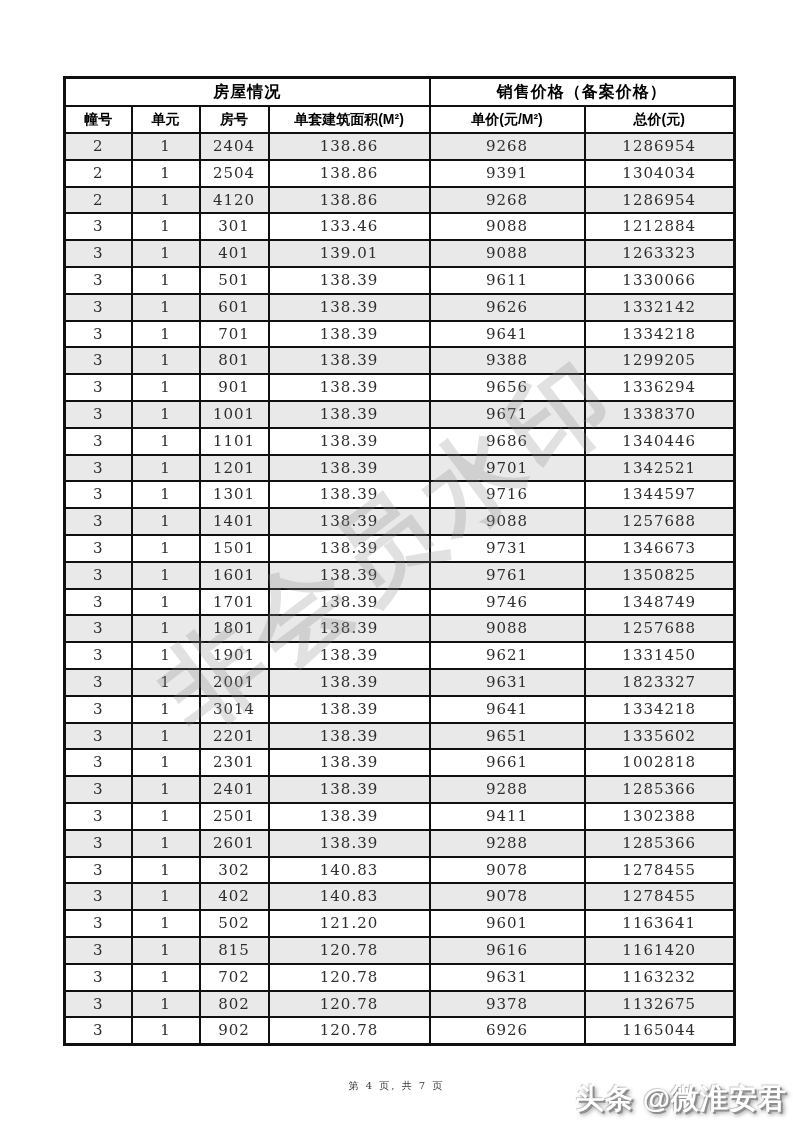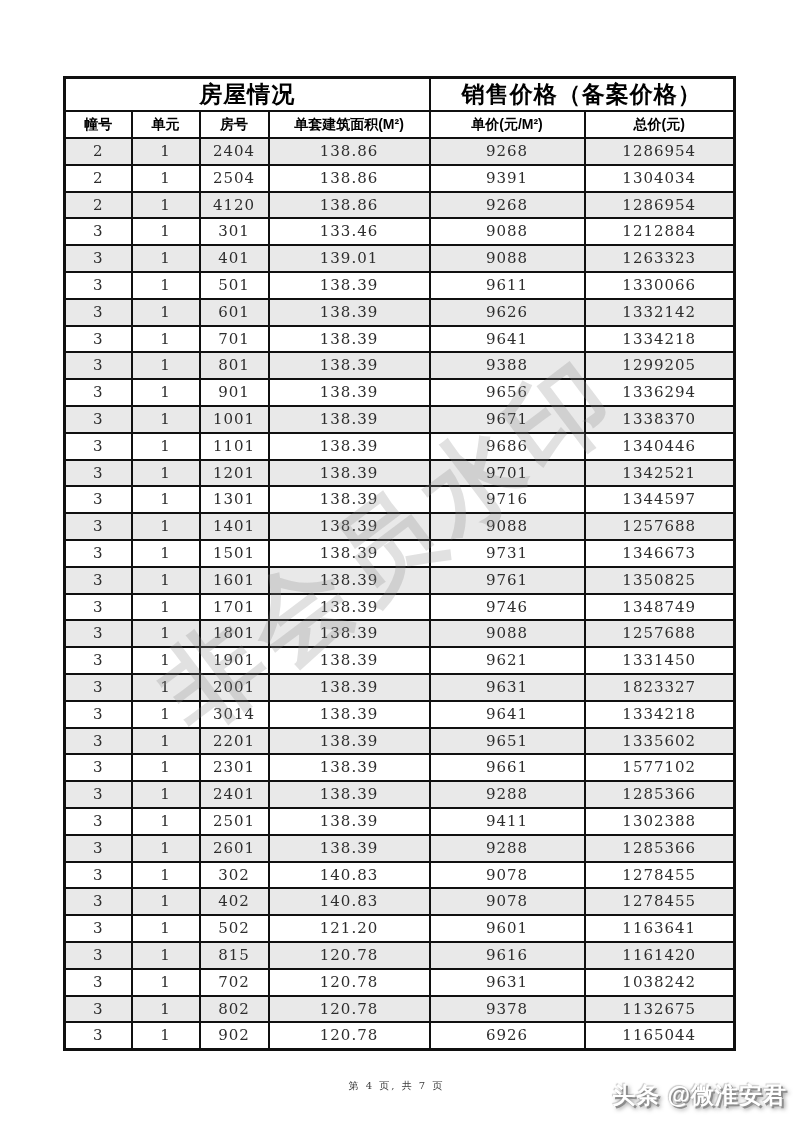--- a/index.html
+++ b/index.html
@@ -23,21 +23,21 @@
   }
   .price-table th, .price-table td {
     border: 2px solid var(--border, #101010);
     text-align: center;
     vertical-align: middle;
     padding: 0;
     overflow: hidden;
   }
   .price-table thead tr.group-row th {
     height: 26px;
-    font-size: 23px;
+    font-size: 16px;
     font-weight: bold;
     color: #000;
     background: #fff;
     letter-spacing: 1px;
   }
   .price-table thead tr.cols-row th {
     height: 25px;
     font-size: 14px;
     font-weight: bold;
     color: #000;
@@ -79,21 +79,21 @@
     font-family: "DejaVu Serif", serif;
     font-size: 10px;
     color: #3c3c3c;
     letter-spacing: 2px;
     z-index: 1;
   }
   .corner-watermark {
     position: absolute;
     right: 6px;
     top: 1080px;
-    font-size: 23px;
+    font-size: 28px;
     font-weight: bold;
     letter-spacing: 1px;
     color: #ffffff;
     text-shadow:
       2px 2px 0 #8d8d8d,
       3px 3px 4px rgba(80, 80, 80, 0.65),
       -1px -1px 1px rgba(160, 160, 160, 0.55);
     z-index: 4;
   }
 </style>
@@ -309,21 +309,21 @@
           <td>138.39</td>
           <td>9651</td>
           <td>1335602</td>
         </tr>
         <tr>
           <td>3</td>
           <td>1</td>
           <td>2301</td>
           <td>138.39</td>
           <td>9661</td>
-          <td>1577102</td>
+          <td>1002818</td>
         </tr>
         <tr>
           <td>3</td>
           <td>1</td>
           <td>2401</td>
           <td>138.39</td>
           <td>9288</td>
           <td>1285366</td>
         </tr>
         <tr>
@@ -373,21 +373,21 @@
           <td>120.78</td>
           <td>9616</td>
           <td>1161420</td>
         </tr>
         <tr>
           <td>3</td>
           <td>1</td>
           <td>702</td>
           <td>120.78</td>
           <td>9631</td>
-          <td>1038242</td>
+          <td>1163232</td>
         </tr>
         <tr>
           <td>3</td>
           <td>1</td>
           <td>802</td>
           <td>120.78</td>
           <td>9378</td>
           <td>1132675</td>
         </tr>
         <tr>

